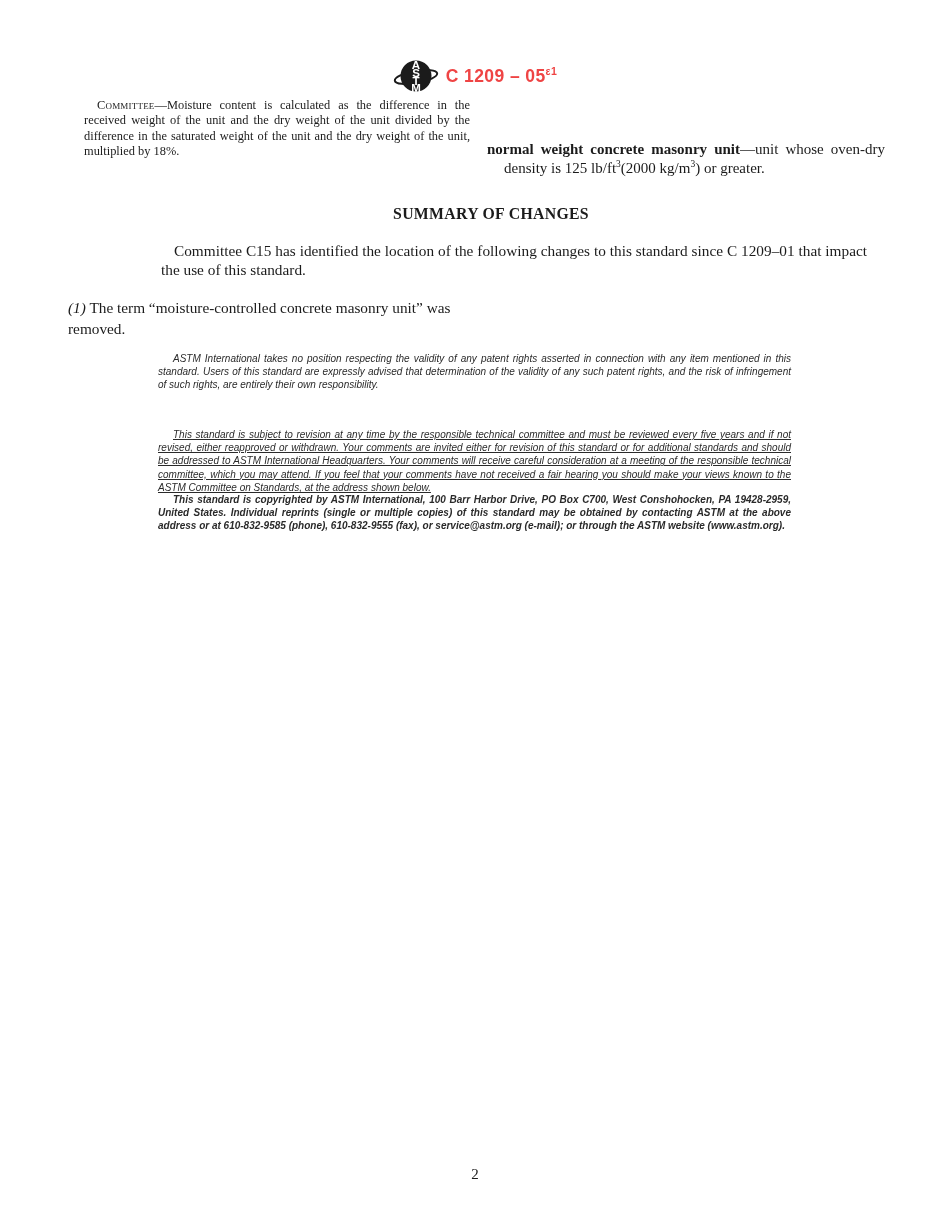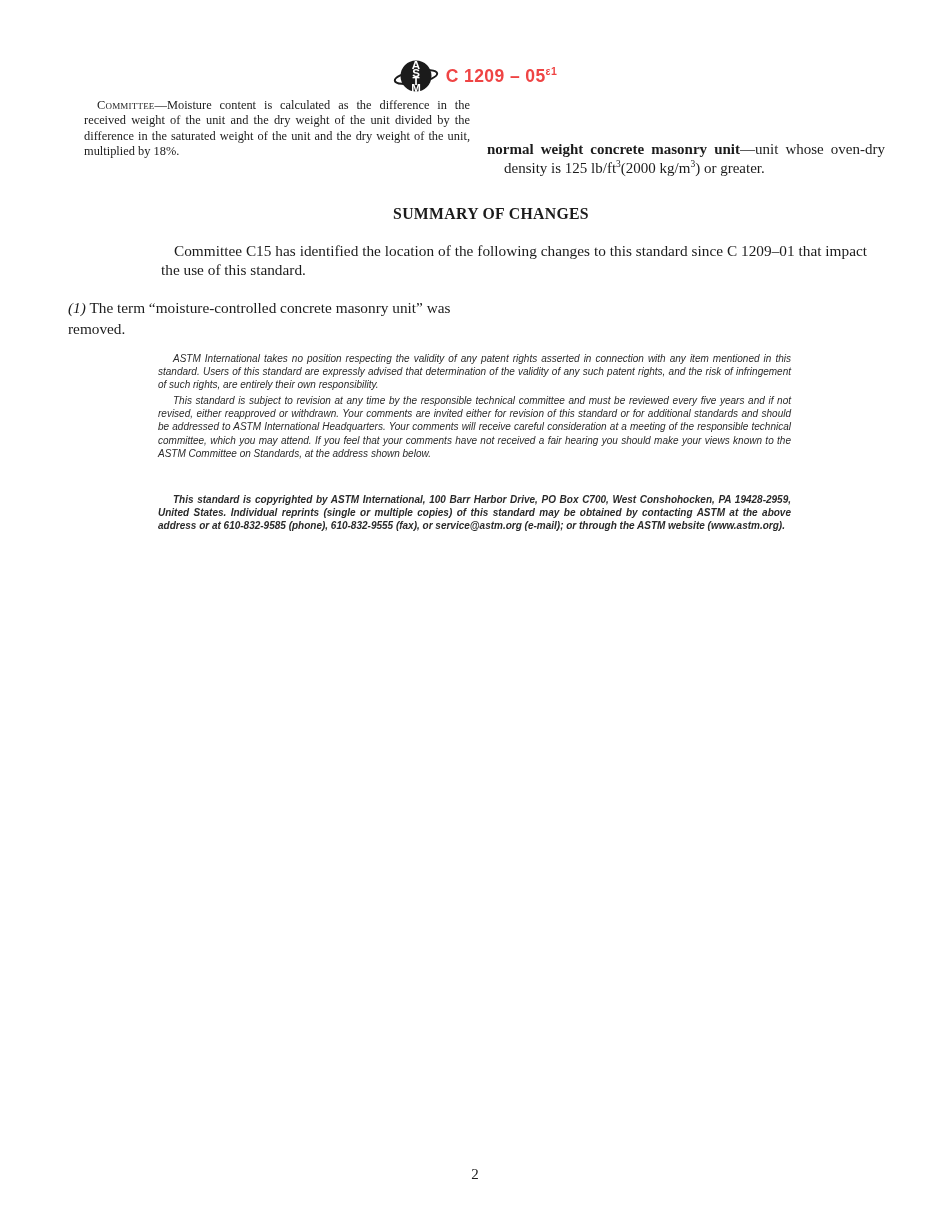--- a/index.html
+++ b/index.html
@@ -109,21 +109,21 @@
     width: 633px;
     font-family: "Liberation Sans", sans-serif;
     font-style: italic;
     font-size: 10px;
     line-height: 13.2px;
     text-align: justify;
     text-indent: 15px;
     color: #2a2a2a;
   }
   .fn-1 { top: 352px; }
-  .fn-2 { top: 394px; }
+  .fn-2 { top: 428px; text-decoration: underline; }
   .fn-3 { top: 493px; font-weight: bold; }
 
   
   .page-number {
     position: absolute;
     top: 1166px; left: 0;
     width: 100%;
     text-align: center;
     font-size: 15px;
   }

